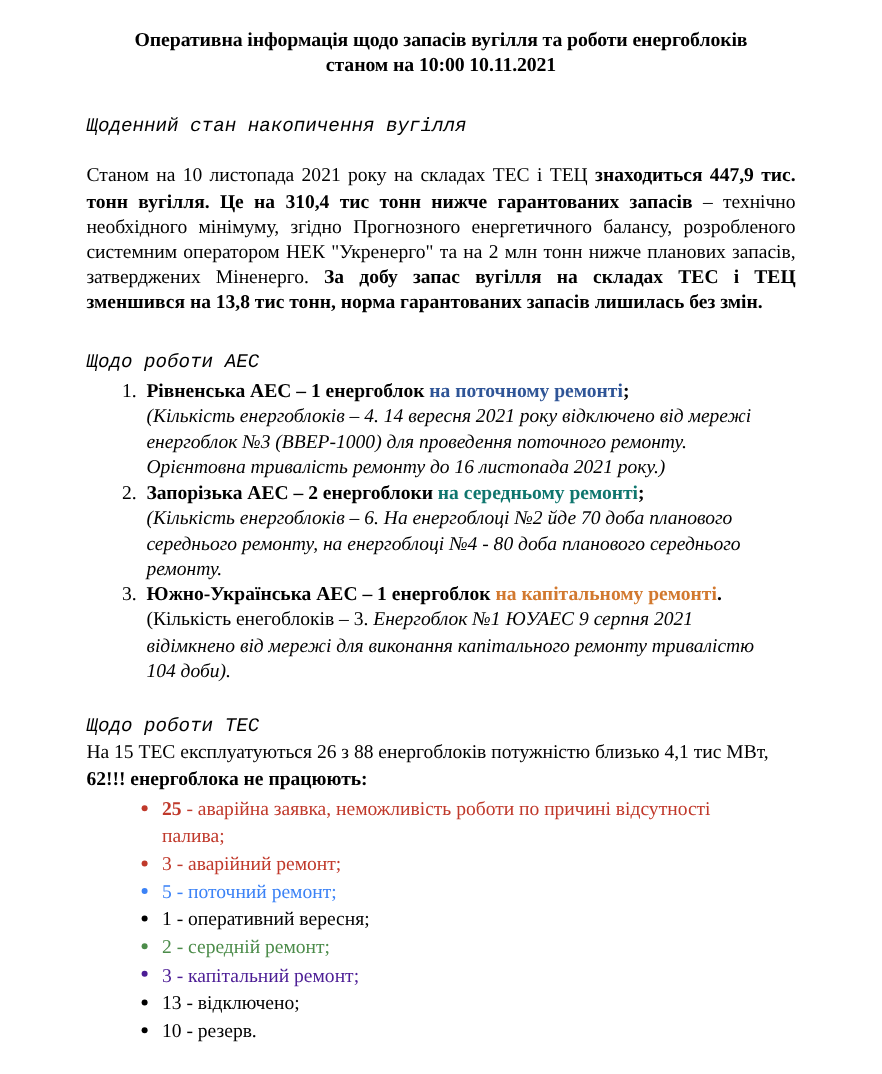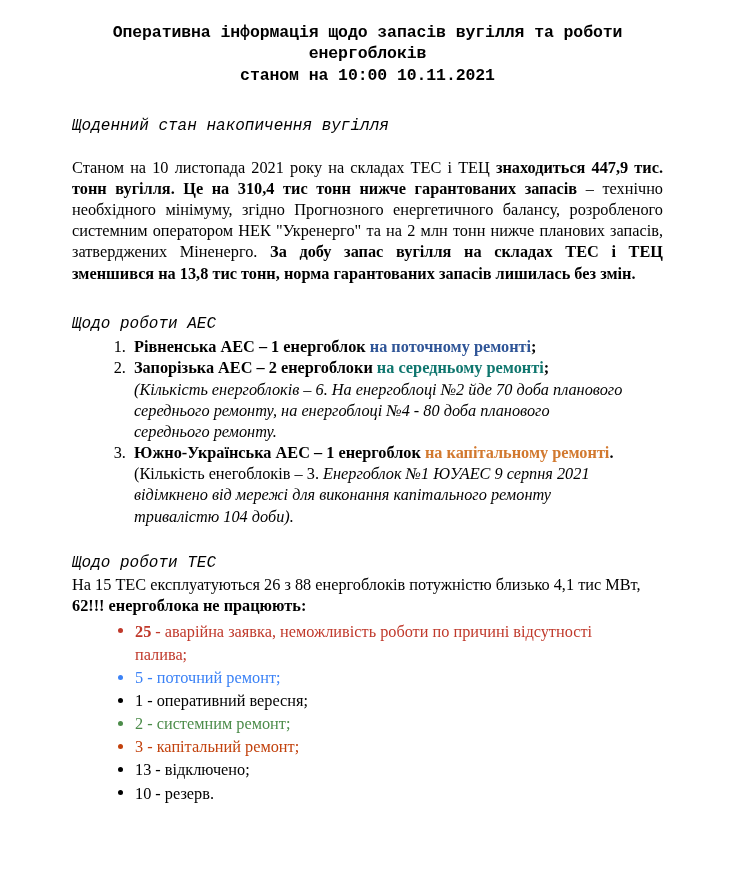--- a/index.html
+++ b/index.html
@@ -24,21 +24,20 @@
   }
 
   
   .doc-title {
     font-size: 16.5px;
     font-weight: bold;
     text-align: center;
     line-height: 1.30;
     margin: 0 0 0 0;
     letter-spacing: -0.1px;
-    font-family: Liberation Mono, monospace;
   }
   .doc-title .t-line { display: block; }
 
   
   .sec-head {
     font-style: italic;
     font-size: 16px;
     line-height: 1.28;
     margin: 30px 0 0 0;
     font-family: Liberation Mono, monospace;
@@ -58,21 +57,21 @@
   b, .b { font-weight: bold; }
 
   
   ol.aes {
     margin: 2px 0 0 0;
     padding-left: 46px;
     font-size: 16.3px;
     line-height: 1.30;
   }
   ol.aes > li {
-    margin: 0 0 0 12px;
+    margin: 0 0 0 0;
     padding-left: 4px;
   }
   ol.aes > li + li { margin-top: 0px; }
   .li-head { font-weight: bold; }
   .note {
     font-style: italic;
     display: block;
     line-height: 1.30;
     padding-right: 34px;
   }
@@ -120,20 +119,21 @@
   <p class="sec-head">Щоденний стан накопичення вугілля</p>
 
   <p class="para lead"><span>Станом на 10 листопада 2021 року на складах ТЕС і ТЕЦ </span><b>знаходиться 447,9  тис. тонн вугілля. Це на 310,4 тис тонн нижче гарантованих запасів</b><span> – технічно необхідного мінімуму, згідно Прогнозного енергетичного балансу, розробленого системним оператором НЕК "Укренерго" та на 2 млн тонн нижче планових запасів, затверджених Міненерго. </span><b>За  добу запас вугілля на складах ТЕС і ТЕЦ зменшився на 13,8 тис тонн, норма гарантованих запасів лишилась без змін.</b></p>
 
   <p class="sec-head">Щодо роботи АЕС</p>
 
   <ol class="aes">
 
     <li>
       <span class="li-head">Рівненська АЕС – 1 енергоблок </span><span class="li-head c-blue">на поточному ремонті</span><span class="li-head">;</span>
+      <span class="note">(Кількість енергоблоків – 4. 14 вересня 2021 року відключено від мережі енергоблок №3 (ВВЕР-1000) для проведення поточного ремонту. Орієнтовна тривалість ремонту до 16 листопада 2021 року.)</span>
     </li>
 
     <li>
       <span class="li-head">Запорізька АЕС – 2 енергоблоки </span><span class="li-head c-green">на середньому ремонті</span><span class="li-head">;</span>
       <span class="note">(Кількість енергоблоків – 6. На енергоблоці №2 йде 70 доба планового середнього ремонту, на енергоблоці №4 - 80 доба планового середнього ремонту.</span>
     </li>
 
     <li>
       <span class="li-head">Южно-Українська АЕС – 1 енергоблок </span><span class="li-head c-orange">на капітальному ремонті</span><span class="li-head">.</span>
       <span class="note"><span class="roman">(Кількість енегоблоків – 3. </span><span> Енергоблок №1 ЮУАЕС 9 серпня 2021 відімкнено від мережі для виконання капітального ремонту тривалістю 104 доби).</span></span>
@@ -141,28 +141,29 @@
 
   </ol>
 
   <p class="sec-head tight">Щодо роботи ТЕС</p>
   <p class="para flush"><span>На 15 ТЕС експлуатуються 26 з 88 енергоблоків потужністю близько 4,1 тис МВт, </span><b>62!!! енергоблока не працюють:</b></p>
 
   <ul class="tes">
 
     <li class="wrap" style="color:#c0392b"><b>25</b><span> - аварійна заявка, неможливість роботи по причині відсутності палива;</span></li>
 
+    <li style="color:#c0392b"><span>3</span><span> - аварійний ремонт;</span></li>
 
     <li style="color:#3b82f6"><span>5</span><span> - поточний ремонт;</span></li>
 
     <li style="color:#000000"><span>1</span><span> - оперативний вересня;</span></li>
 
-    <li style="color:#4c8c4a"><span>2</span><span> - системним ремонт;</span></li>
+    <li style="color:#4c8c4a"><span>2</span><span> - середній ремонт;</span></li>
 
-    <li style="color:#c2410c"><span>3</span><span> - капітальний ремонт;</span></li>
+    <li style="color:#4c1d95"><span>3</span><span> - капітальний ремонт;</span></li>
 
     <li style="color:#000000"><span>13</span><span> - відключено;</span></li>
 
     <li style="color:#000000"><span>10</span><span> - резерв.</span></li>
 
   </ul>
 
 </div>
 
 </body></html>

